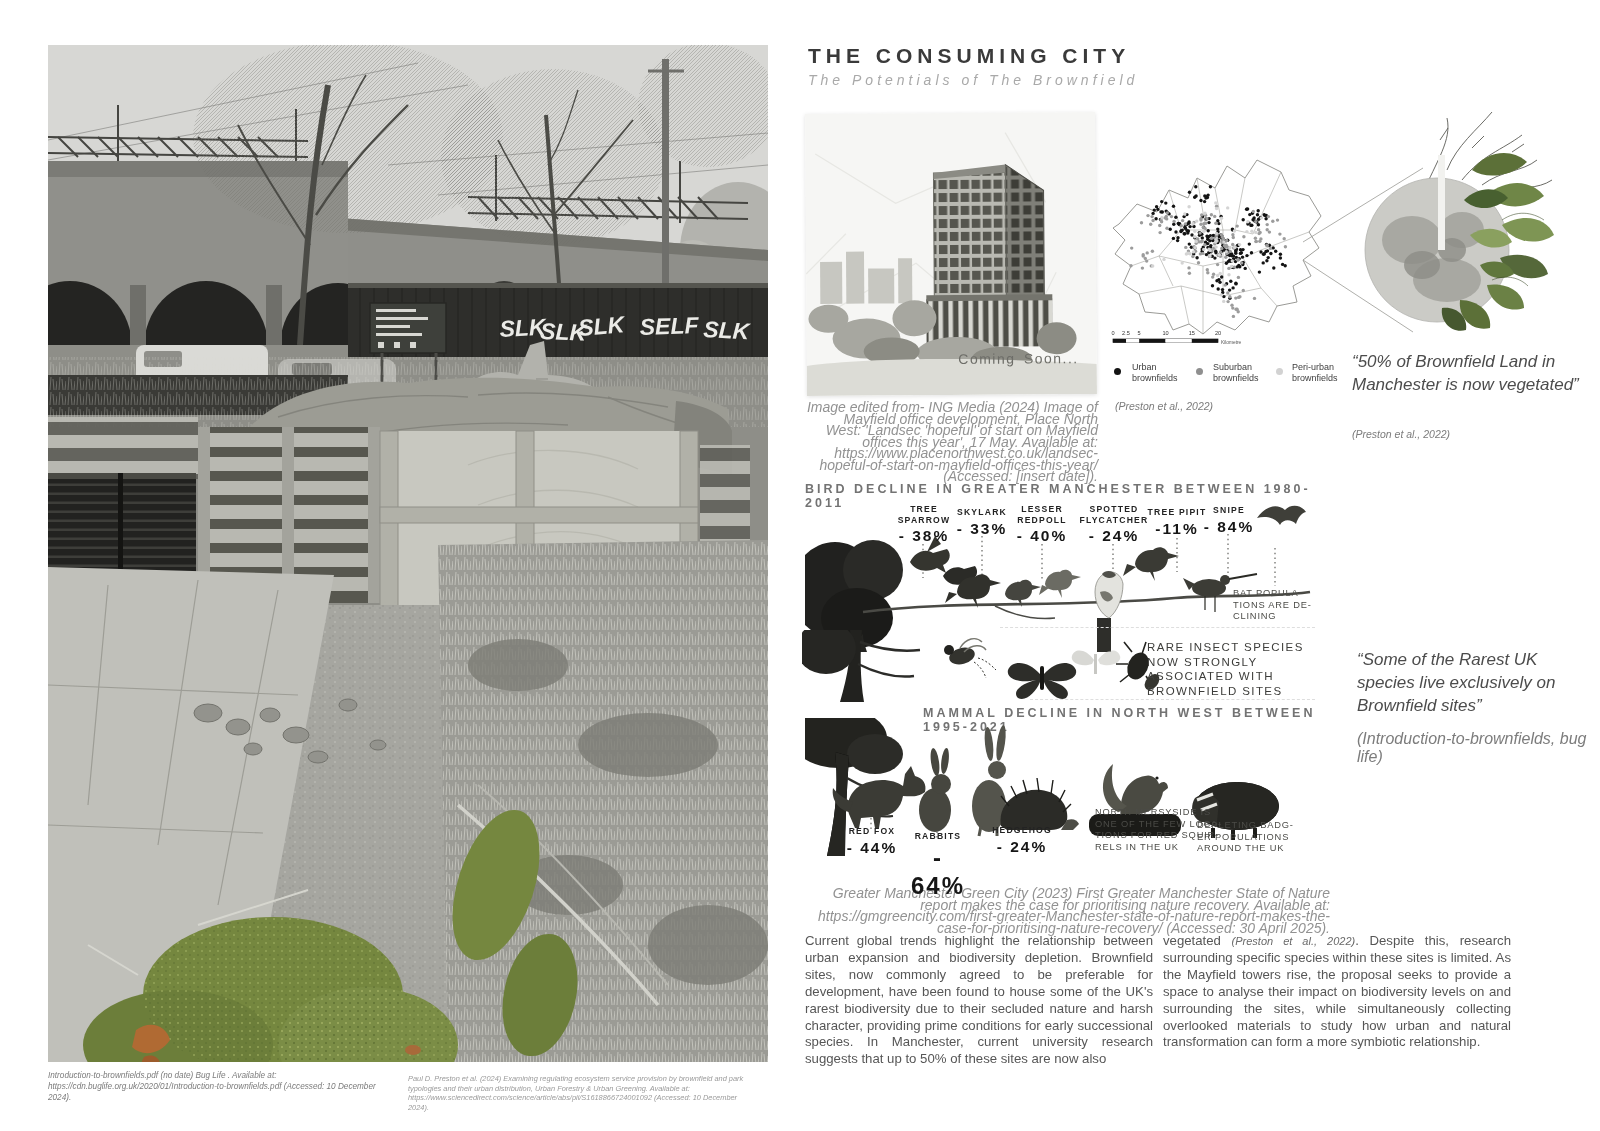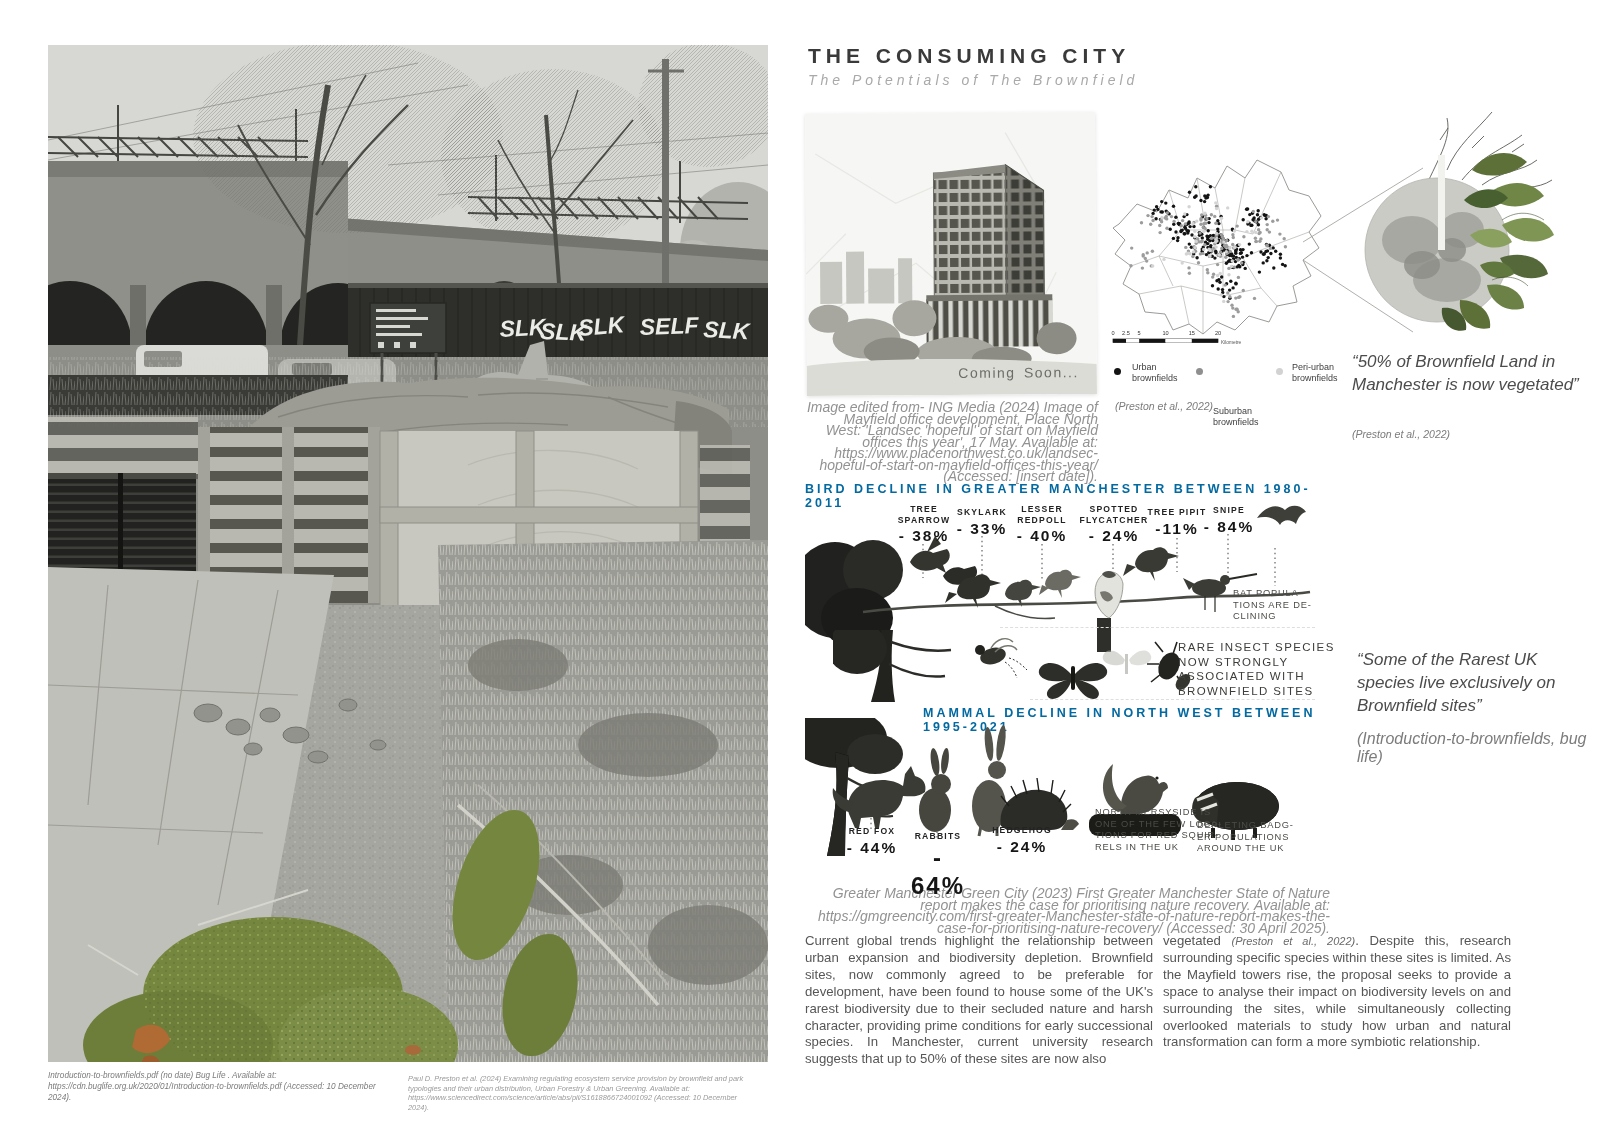--- a/index.html
+++ b/index.html
@@ -6,21 +6,21 @@
   #board{position:relative;width:1600px;height:1131px;background:#ffffff;margin:0 auto;overflow:hidden;}
   .abs{position:absolute;}
   
   .title{font-size:21px;font-weight:bold;letter-spacing:5px;color:#3a3a3a;}
   .subtitle{font-size:14px;font-style:italic;letter-spacing:4px;color:#a9a9a9;margin-top:4px;}
   
   .smallcap{font-size:14px;font-style:italic;color:#929292;line-height:11.5px;text-align:right;}
   .cite{font-size:10.5px;font-style:italic;color:#7c7c7c;}
   .quote{font-size:17px;font-style:italic;color:#4c4c4c;line-height:23px;}
   
-  .sechead{font-size:12.5px;font-weight:bold;letter-spacing:3px;color:#0369a1;}
+  .sechead{font-size:12.5px;font-weight:bold;letter-spacing:3px;color:#737373;}
   
   .sp{position:absolute;text-align:center;z-index:5;}
   .sp-name{font-size:8.6px;font-weight:bold;letter-spacing:1.2px;color:#232323;line-height:10.5px;}
   .sp-val{font-size:15.5px;font-weight:bold;letter-spacing:2px;color:#161616;margin-top:2px;}
   .note{font-size:9.3px;letter-spacing:0.8px;color:#4b4b47;line-height:11.5px;white-space:pre-line;}
   .bignote{font-size:11.5px;letter-spacing:1.4px;color:#3d3d3a;line-height:14.5px;}
   
   .leg-label{font-size:9px;color:#3e3e3e;line-height:11px;}
   .leg-dot{display:inline-block;width:7px;height:7px;border-radius:50%;}
   .dot-urban{background:#141414;}
@@ -326,21 +326,21 @@
         <ellipse cx="150" cy="240" rx="40" ry="16"></ellipse>
           <ellipse cx="22" cy="205" rx="20" ry="14"></ellipse>
       </g>
       <g fill="#8c8c84">
         <ellipse cx="85" cy="238" rx="28" ry="14"></ellipse>
           <ellipse cx="195" cy="246" rx="30" ry="12"></ellipse>
         <ellipse cx="250" cy="226" rx="20" ry="16"></ellipse>
       </g>
       <path d="M0,252 C60,244 180,244 290,252 L290,282 L0,282 Z" fill="#dcdcd6"></path>
     </svg>
-    <span class="abs coming" style="right:18px;bottom:14px;">Coming Soon...</span>
+    <span class="abs coming" style="right:18px;bottom:28px;">Coming Soon...</span>
   </div>
   <div class="abs smallcap" style="left:806px;top:402px;width:292px;">Image edited from- ING Media (2024) Image of Mayfield office development, Place North West: 'Landsec 'hopeful' of start on Mayfield offices this year', 17 May. Available at: https://www.placenorthwest.co.uk/landsec-hopeful-of-start-on-mayfield-offices-this-year/ (Accessed: [insert date]).</div>
 
   <div class="abs" style="left:1085px;top:138px;width:250px;height:218px;">
     <svg width="250" height="218" viewBox="0 0 250 218">
       <path d="M34,86 L52,66 L72,74 L84,52 L103,60 L112,40 L130,50 L142,28 L160,40 L172,22 L196,34 L204,52 L224,58 L236,78 L224,94 L234,110 L218,122 L226,138 L208,148 L212,164 L192,168 L184,184 L164,178 L150,192 L132,184 L118,196 L104,186 L88,192 L80,176 L60,174 L54,156 L38,146 L46,128 L30,116 L40,102 L28,90 Z" fill="#ffffff" stroke="#8e8e8a" stroke-width="0.9"></path>
       <g stroke="#a5a5a0" stroke-width="0.6" fill="none">
         <path d="M84,52 L96,92 L74,118 L88,148"></path>
           <path d="M112,40 L120,86"></path>
           <path d="M130,50 L138,92"></path>
@@ -794,21 +794,21 @@
         </g>
         <text x="136" y="206" font-size="4.8" fill="#555" font-family="Liberation Sans, sans-serif">Kilometre</text>
       </g>
     </svg>
   </div>
 
   <div>
     <span class="abs leg-dot dot-urban" style="left:1114px;top:368px;"></span>
     <span class="abs leg-label" style="left:1132px;top:362px;width:60px;">Urban brownfields</span>
     <span class="abs leg-dot dot-suburban" style="left:1196px;top:368px;"></span>
-    <span class="abs leg-label" style="left:1213px;top:362px;width:62px;margin-top:44px;">Suburban brownfields</span>
+    <span class="abs leg-label" style="left:1213px;top:362px;width:62px;">Suburban brownfields</span>
     <span class="abs leg-dot dot-peri" style="left:1276px;top:368px;"></span>
     <span class="abs leg-label" style="left:1292px;top:362px;width:62px;">Peri-urban brownfields</span>
   </div>
   <div class="abs cite" style="left:1115px;top:400px;">(Preston et al., 2022)</div>
 
   <svg class="abs" style="left:1295px;top:150px;" width="135" height="200" viewBox="0 0 135 200">
     <path d="M8,92 L128,18 M8,110 L118,182" stroke="#9a9a96" stroke-width="0.8" fill="none"></path>
   </svg>
 
   <svg class="abs" style="left:1352px;top:100px;" width="248" height="245" viewBox="0 0 248 245">
@@ -938,21 +938,21 @@
       <div class="sp-val">- 84%</div>
     </div>
     <div class="abs note" style="left:428px;top:106px;width:80px;">BAT POPULA-
 TIONS ARE DE-
 CLINING</div>
   </div>
 
   <div class="abs dashsep" style="left:1000px;top:627px;width:315px;"></div>
   <div class="abs dashsep" style="left:1030px;top:699px;width:285px;"></div>
 
-  <div class="abs" style="left:833px;top:630px;width:512px;height:72px;text-decoration:underline;">
+  <div class="abs" style="left:802px;top:630px;width:512px;height:72px;text-decoration:underline;">
     <svg class="abs" style="left:0;top:0;" width="360" height="72" viewBox="0 0 360 72">
 
       <path d="M48,0 C50,20 46,45 38,72 L62,72 C58,48 58,22 60,0 Z" fill="#22221f"></path>
       <path d="M58,12 C80,20 100,22 118,20 M56,34 C76,44 96,48 112,46" stroke="#2c2c29" stroke-width="2.4" fill="none"></path>
       <ellipse cx="24" cy="18" rx="30" ry="26" fill="#262623"></ellipse>
 
       <g>
         <ellipse cx="160" cy="26" rx="13" ry="8" fill="#33332e" transform="rotate(-14 160 26)"></ellipse>
         <circle cx="147" cy="20" r="5" fill="#22221f"></circle>
         <path d="M158,18 C164,8 174,6 180,12 M162,22 C170,14 180,14 184,20" stroke="#77776f" stroke-width="1.4" fill="none"></path>

